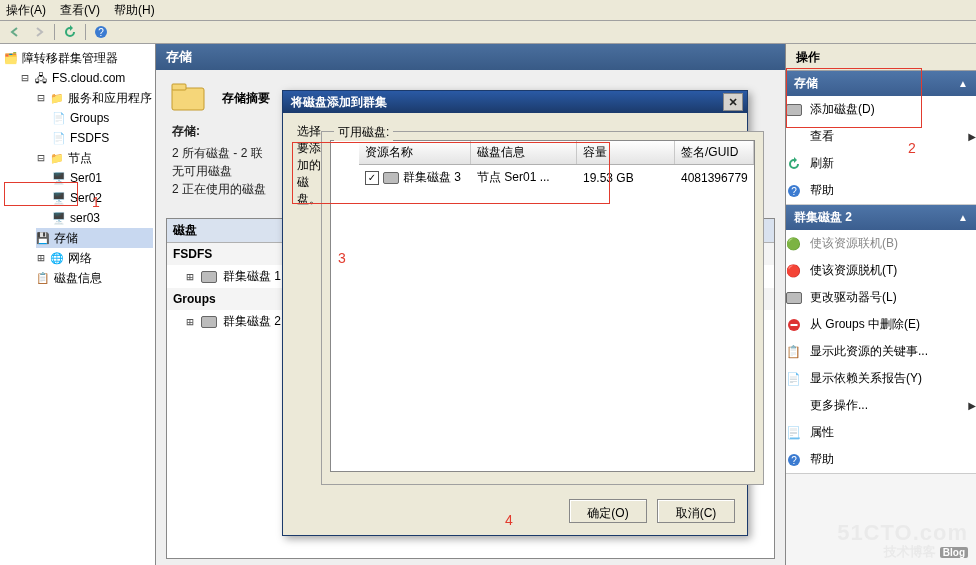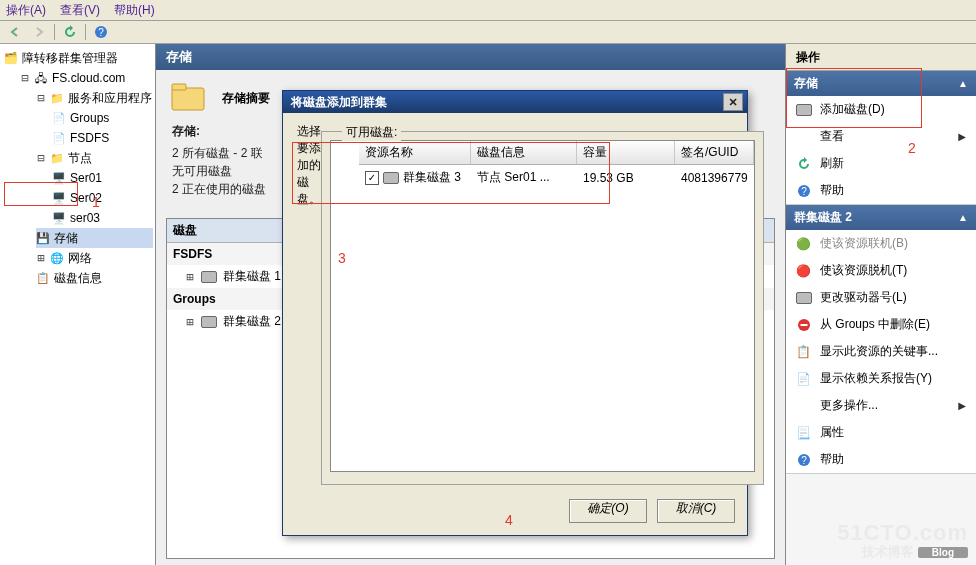--- a/index.html
+++ b/index.html
@@ -13,21 +13,21 @@
   }
   
   .menubar {
     height: 20px;
     background: #ece9d8;
     border-bottom: 1px solid #a0a0a0;
     display: flex;
     align-items: center;
     padding: 0 6px;
     gap: 14px;
-    color: #4c1d95;
+    color: #000000;
   }
   .toolbar {
     height: 22px;
     background: #ece9d8;
     border-bottom: 1px solid #a0a0a0;
     display: flex;
     align-items: center;
     gap: 6px;
     padding: 0 6px;
   }
@@ -132,21 +132,21 @@
     background: linear-gradient(#4e75a8, #3b5e8f);
     color:#fff;
     padding:4px 8px;
     font-weight:bold;
     display:flex; align-items:center; justify-content:space-between;
   }
   .actions-section-head .tri { font-size:10px; }
   .actions-list { background:#fff; border-bottom:1px solid #ccc; }
   .action-item {
     display:flex; align-items:center; gap:8px;
-    padding:5px 10px;
+    padding:5px 0;
     cursor:default;
   }
   .action-item .icn { width:16px; height:16px; display:flex; align-items:center; justify-content:center; font-size:12px; }
   .action-item .arrow { margin-left:auto; color:#333; font-size:10px; }
   .action-item.dim { color:#888; }
 
   
   .dialog {
     position:absolute;
     left: 282px; top: 90px;
@@ -176,21 +176,21 @@
   .dlg-groupbox {
     border:1px solid #a0a0a0;
     margin-top:8px;
     padding:8px 8px;
     flex:1;
     position:relative;
     background:#ece9d8;
   }
   .dlg-groupbox .legend {
     position:absolute;
-    top:-8px; left:20px;
+    top:-8px; left:12px;
     background:#ece9d8;
     padding:0 4px;
   }
   .dlg-listview {
     border:1px solid #888;
     background:#fff;
     height: 330px;
     overflow:hidden;
     padding-left:28px;
   }
@@ -228,21 +228,21 @@
   .dlg-buttons {
     display:flex; justify-content:flex-end; gap:10px;
     padding:8px 12px 12px 12px;
   }
   .btn {
     min-width:76px; height:22px;
     background:#ece9d8;
     border:1px solid #888;
     box-shadow: inset 1px 1px 0 #fff;
     font-size:12px;
-    display:flex; align-items:flex-start; justify-content:center;font-style:italic;
+    display:flex; align-items:flex-end; justify-content:center;
   }
 
   
   .anno-box {
     position:absolute;
     border:1px solid #e23b2e;
     pointer-events:none;
     z-index:200;
   }
   .anno-num {
@@ -258,21 +258,21 @@
     position:absolute;
     right:8px; bottom:6px;
     text-align:right;
     color:#e8e8e8;
     z-index:300;
     pointer-events:none;
     line-height:1.1;
   }
   .watermark .l1 { font-size:22px; font-weight:bold; letter-spacing:1px; opacity:0.8;}
   .watermark .l2 { font-size:13px; font-weight:bold; opacity:0.85;}
-  .watermark .tag { font-size:10px; background:#888; color:#fff; padding:0 14px; border-radius:2px; margin-left:4px;}
+  .watermark .tag { font-size:10px; background:#888; color:#fff; padding:0 3px; border-radius:2px; margin-left:4px;}
 
   svg { display:block; }
 </style>
 </head>
 <body>
 
 <div class="menubar">
   <span>操作(A)</span>
   <span>查看(V)</span>
   <span>帮助(H)</span>

